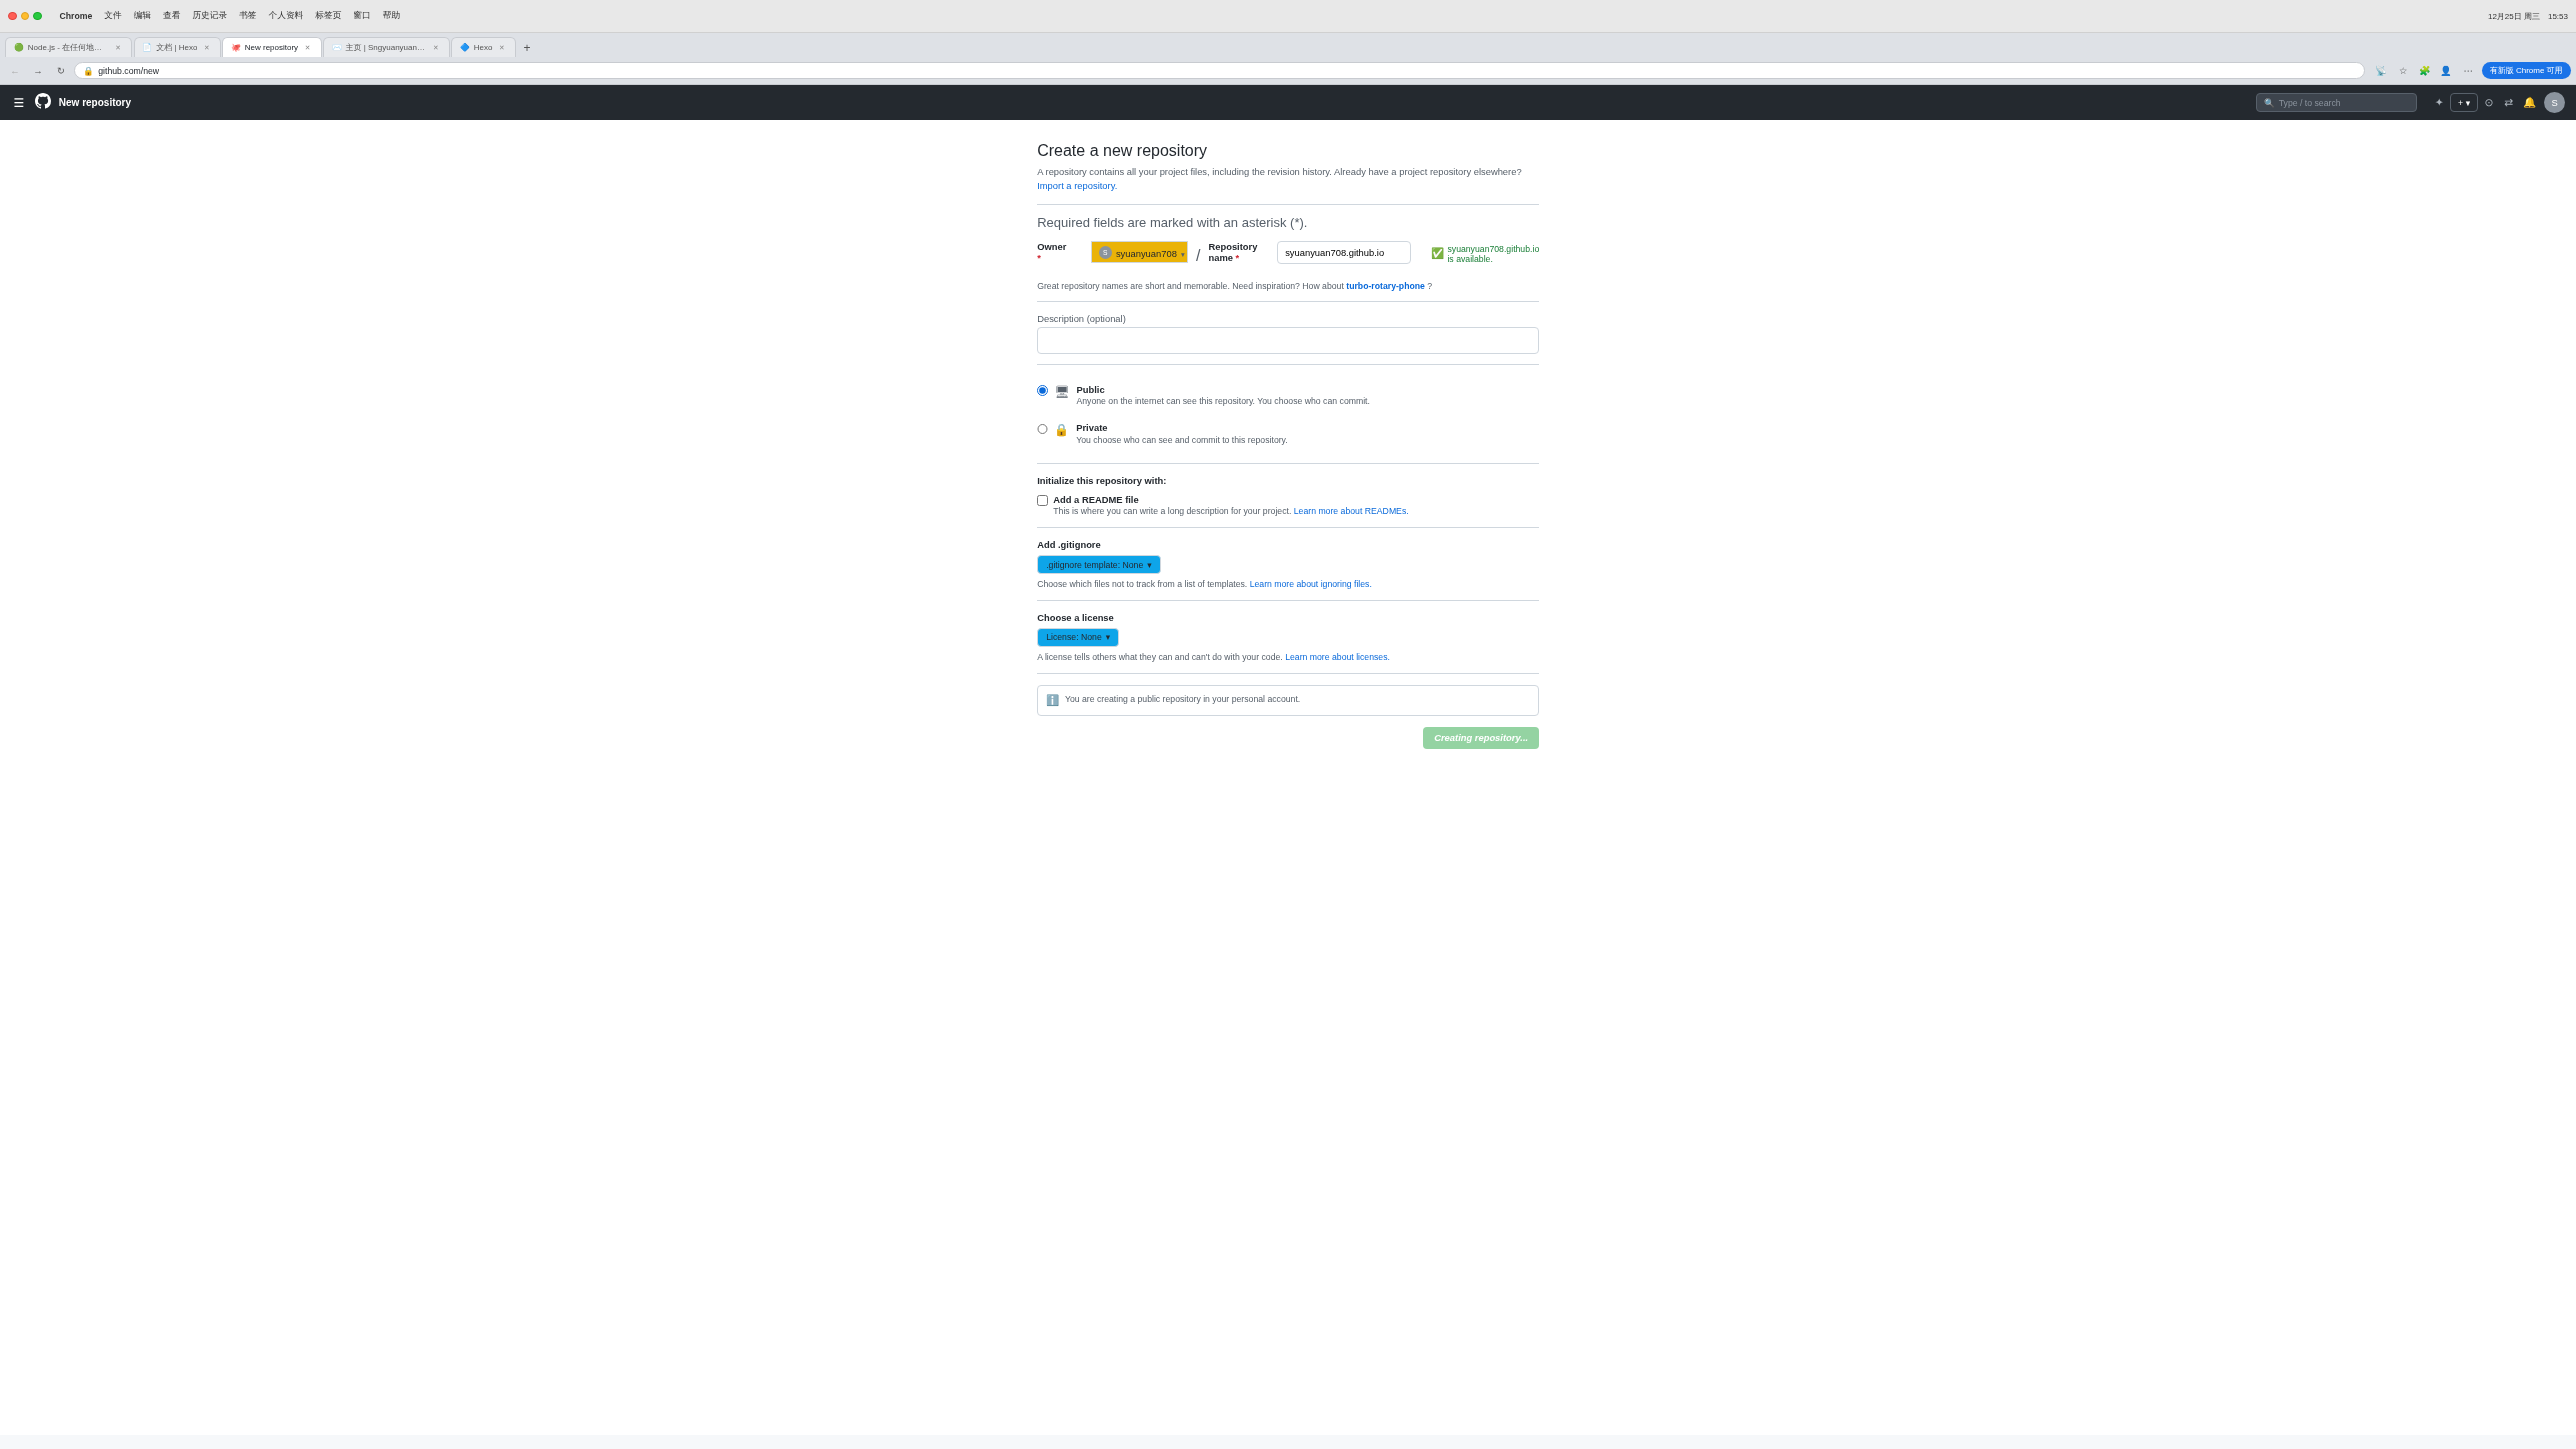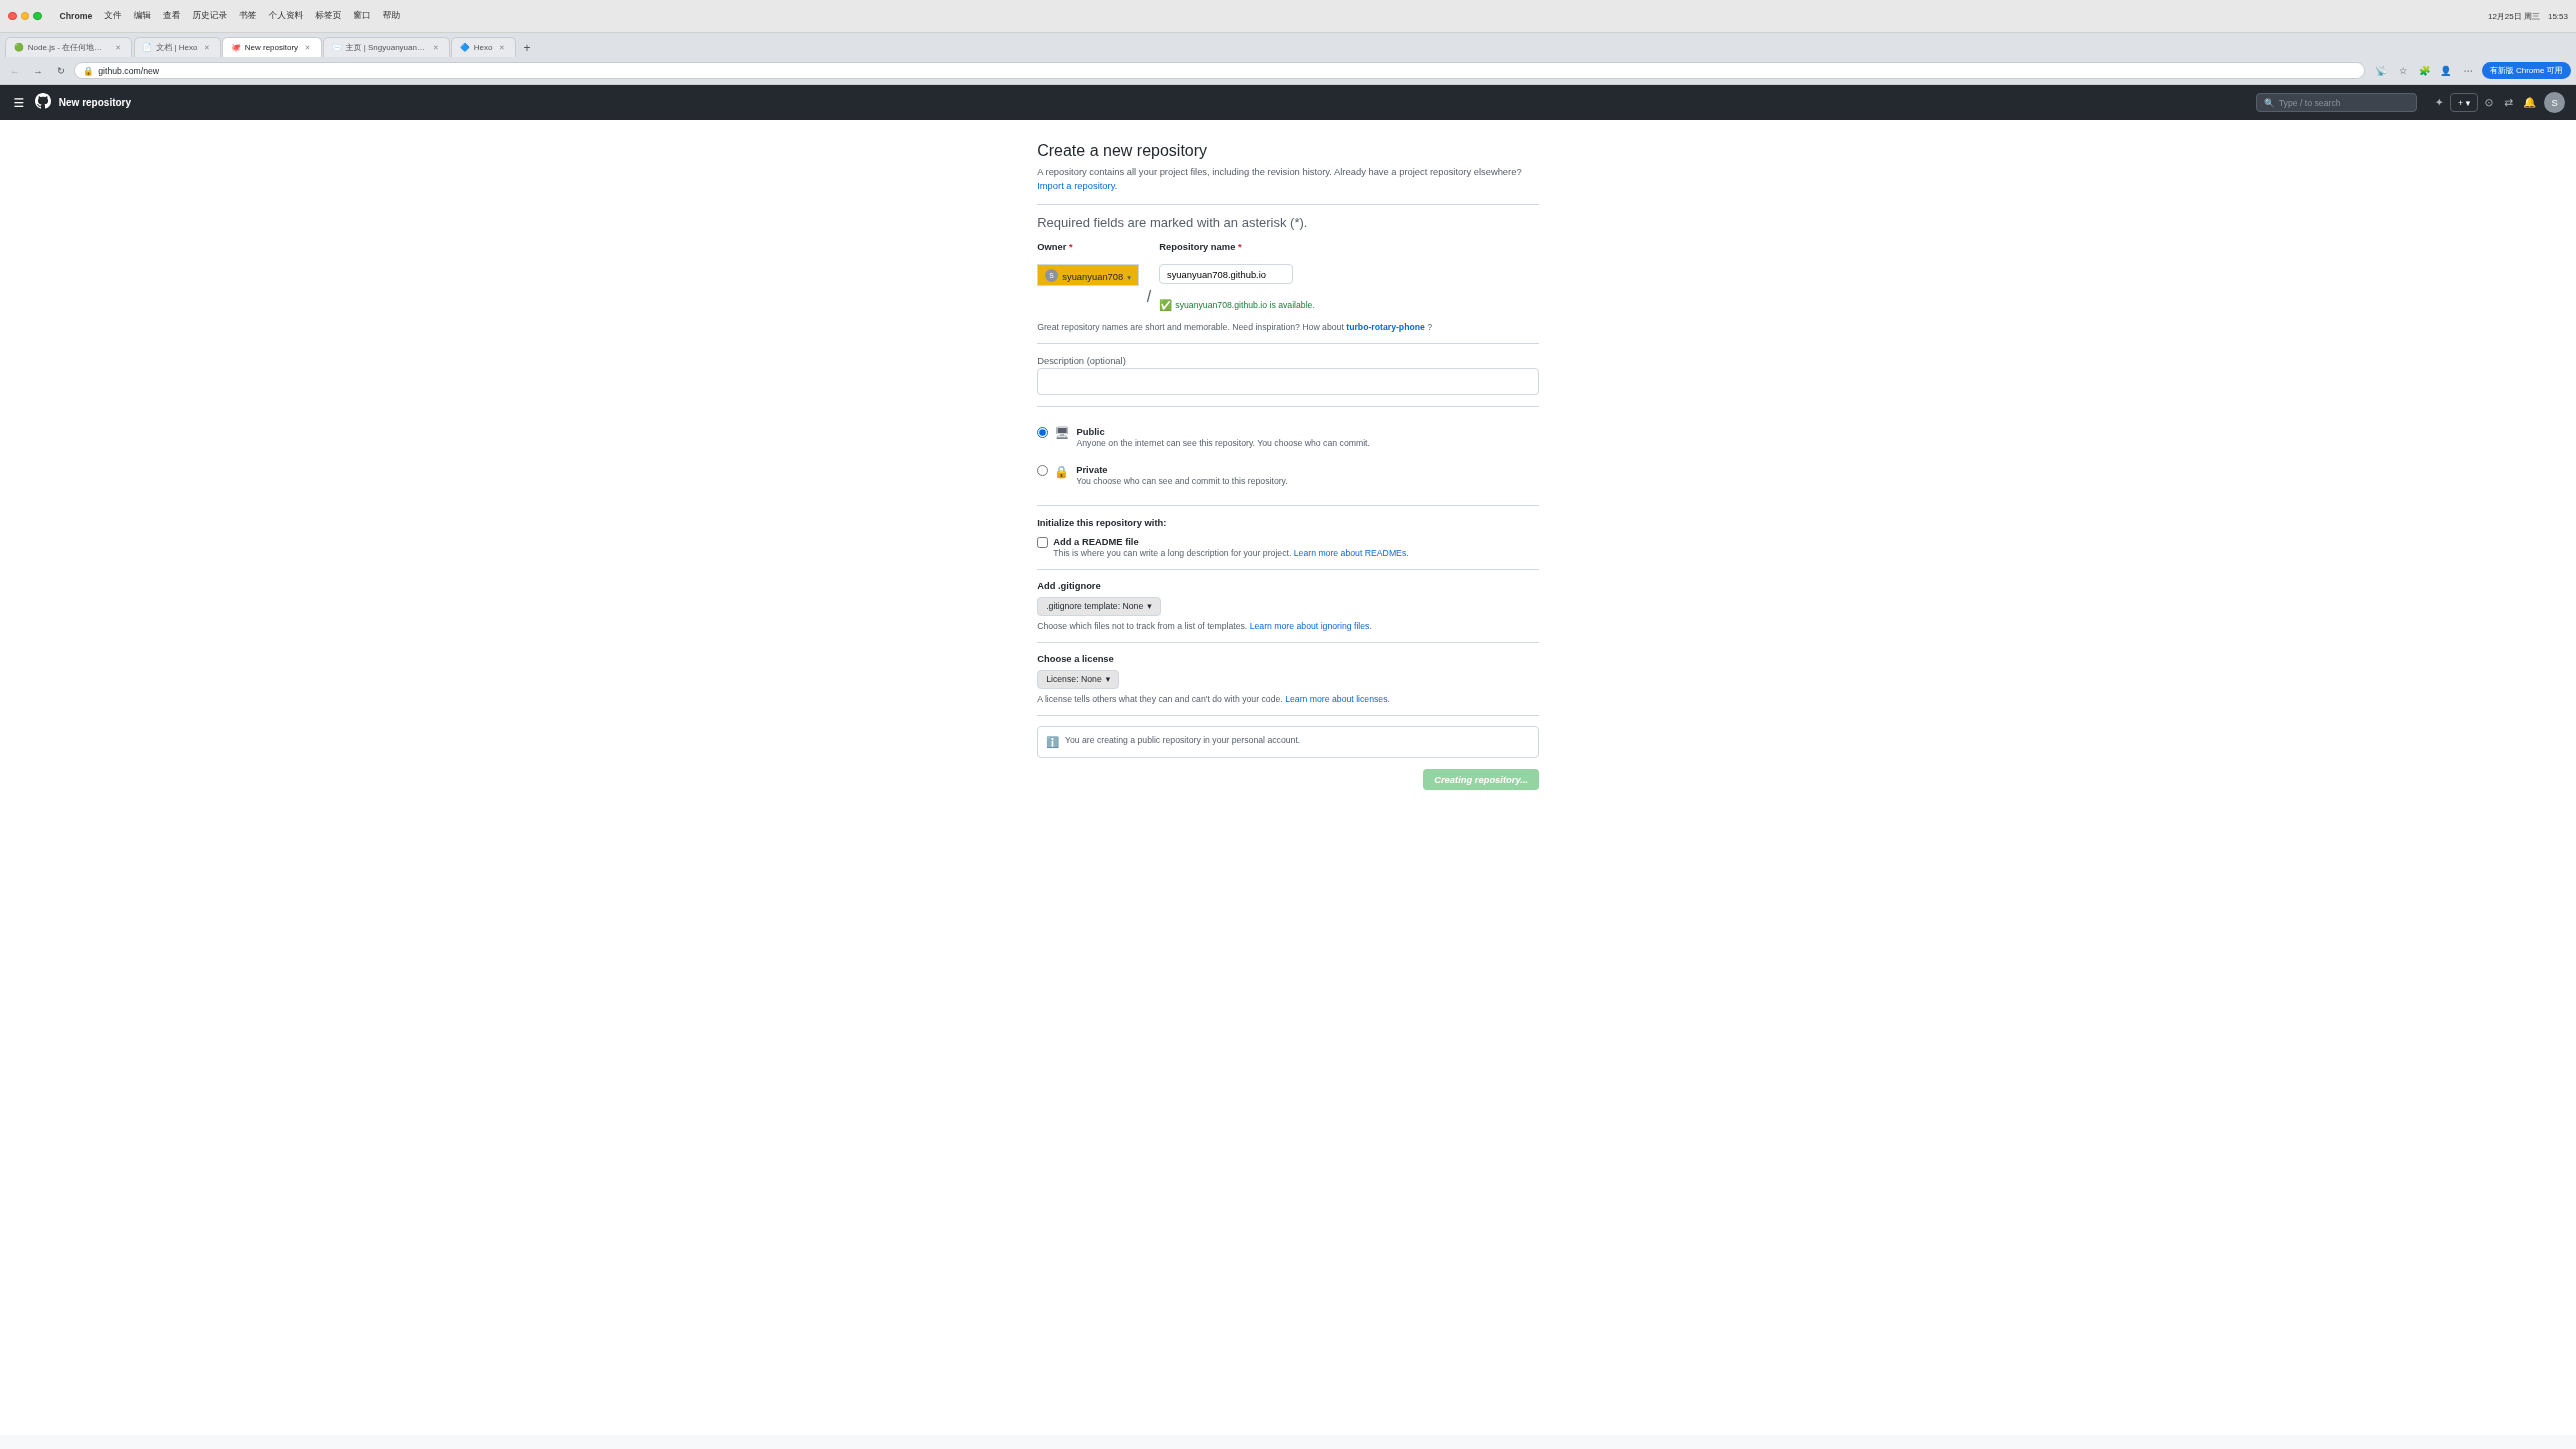--- a/index.html
+++ b/index.html
@@ -219,21 +219,21 @@
       margin-bottom: 10.7px;
     }
 
     .form-row {
       display: flex;
       align-items: flex-start;
       gap: 5.4px;
       margin-bottom: 10.7px;
     }
 
-    .form-group { display: flex; flex-direction: column; gap: 12px; }
+    .form-group { display: flex; flex-direction: row; gap: 20px; }
     .form-label {
       font-size: 9.4px;
       font-weight: 600;
       color: #24292f;
     }
     .form-label .required { color: #cf222e; }
 
     .owner-select {
       display: flex;
       align-items: flex-end;
@@ -350,21 +350,21 @@
     .checkbox-label { font-size: 9.4px; font-weight: 600; color: #24292f; }
     .checkbox-desc { font-size: 8.7px; color: #57606a; margin-top: 1.3px; }
 
     .gitignore-section { margin: 10.7px 0; }
     .gitignore-title { font-size: 9.4px; font-weight: 700; color: #24292f; margin-bottom: 5.4px; }
 
     .dropdown-btn {
       display: flex;
       align-items: center;
       gap: 4px;
-      background: #e5e5e5;
+      background: #0ea5e9;
       border: 0.7px solid #d0d7de;
       border-radius: 4px;
       padding: 3.4px 8px;
       font-size: 8.7px;
       cursor: pointer;
       color: #24292f;
     }
 
     .gitignore-desc { font-size: 8.7px; color: #57606a; margin-top: 5.4px; }
 

